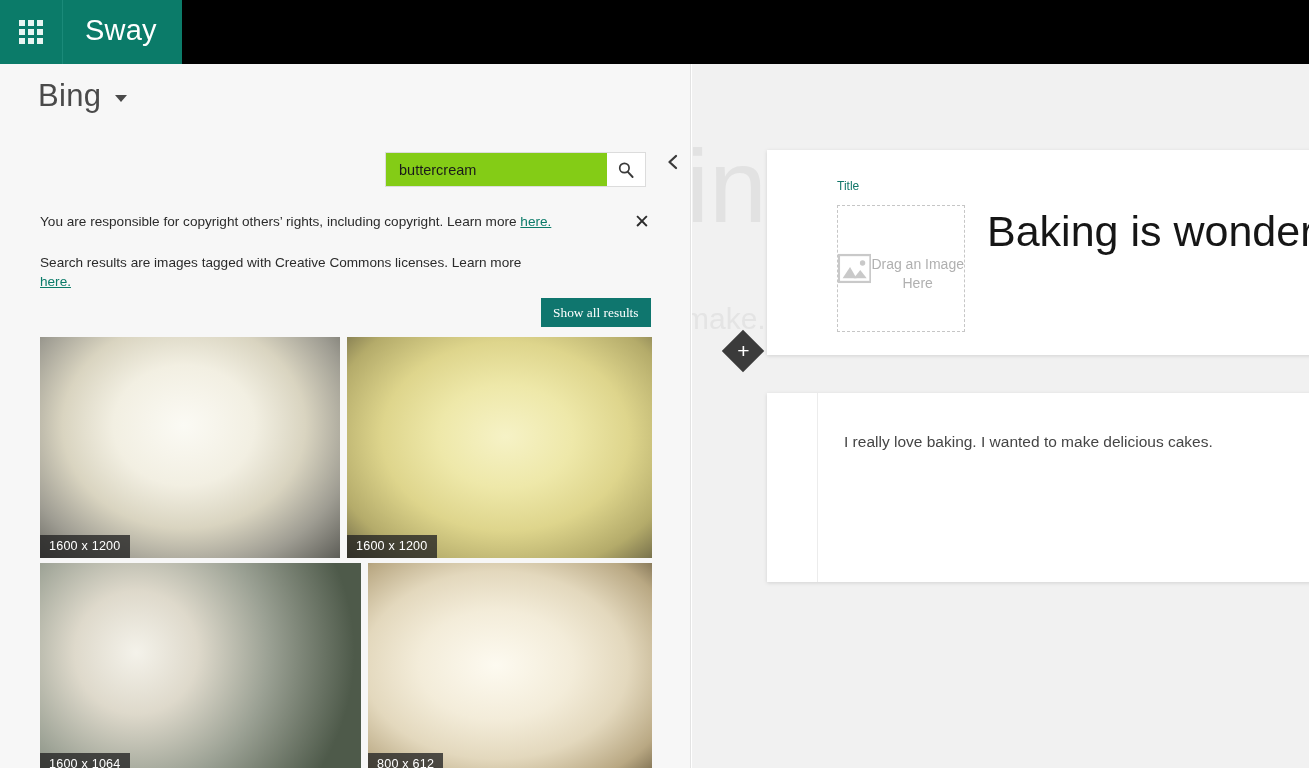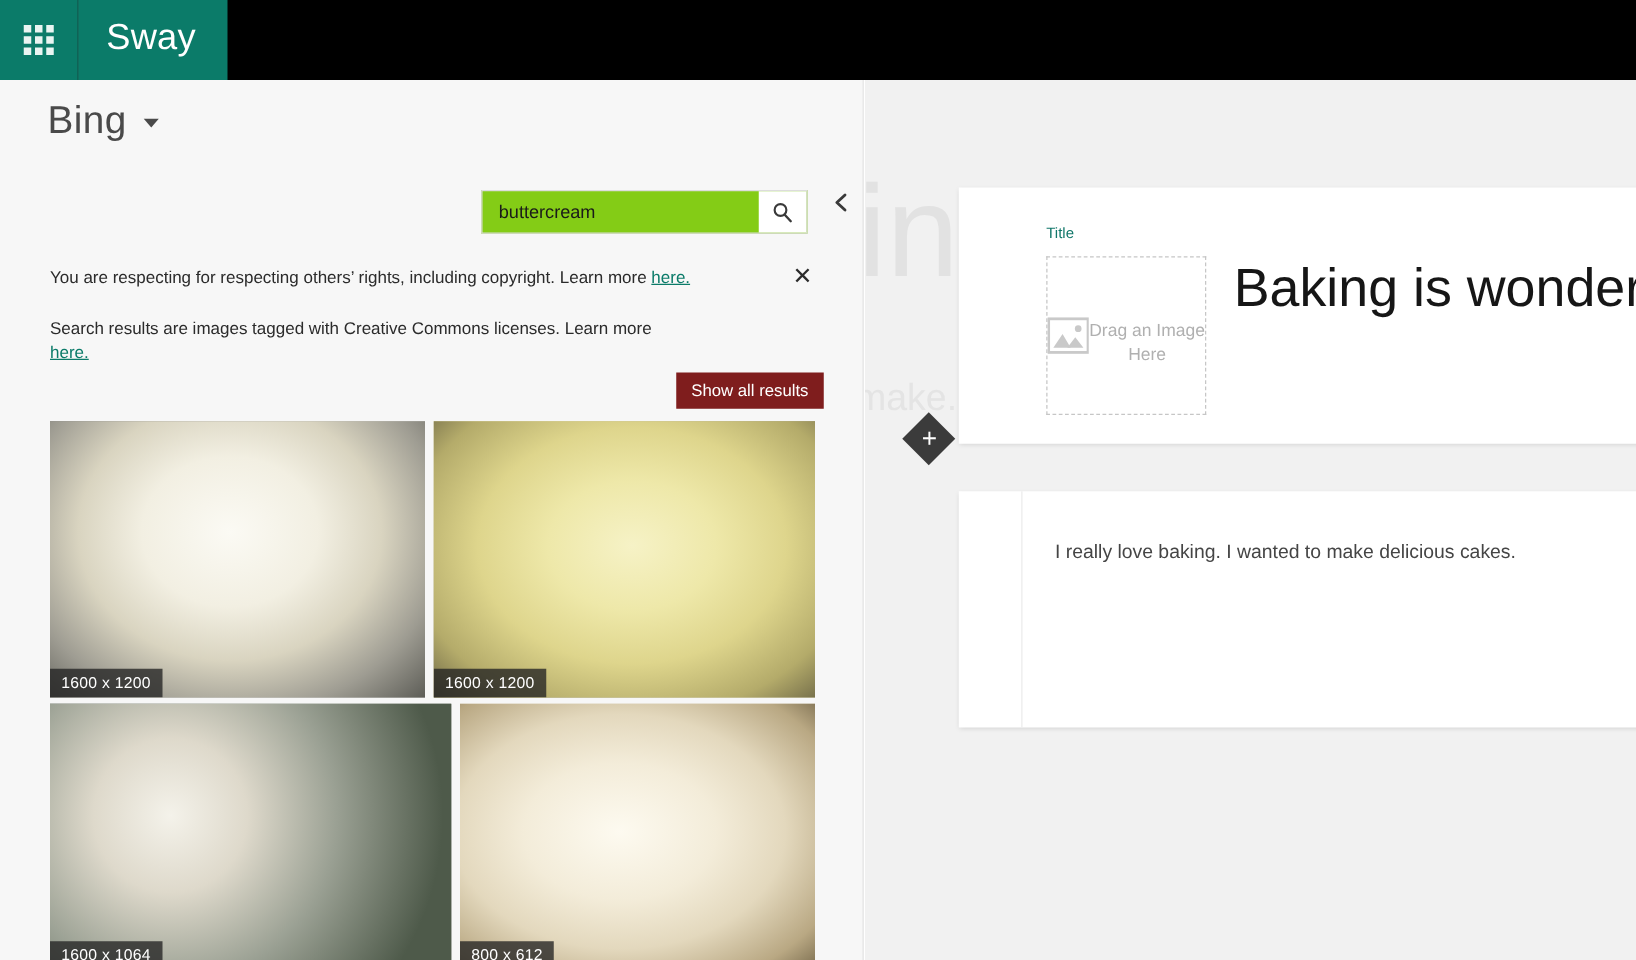--- a/index.html
+++ b/index.html
@@ -124,28 +124,28 @@
   .notice-close {
     position: absolute; left: 631px; top: 82px;
     width: 22px; height: 22px;
     display: flex; align-items: center; justify-content: center;
     font-size: 19px; color: #2b2b2b; font-weight: 300;
     cursor: pointer; line-height: 1;
   }
   .show-all-btn {
     position: absolute; left: 541px; top: 170px;
     height: 29px;
-    background: #7f1d1d;
+    background: #0f766e;
     color: #ffffff;
     font-size: 13.4px;
     display: flex; align-items: center; justify-content: center;
     padding: 0 12px;
     cursor: pointer;
     border: none;
-    font-family: Liberation Sans, sans-serif;
+    font-family: Liberation Serif, serif;
   }
 
   
   .results {
     position: absolute; left: 40px; top: 273px;
     width: 620px;
     display: flex; flex-wrap: wrap;
     gap: 5px 7px;
   }
   .thumb {
@@ -308,21 +308,21 @@
   </div>
 
   <div class="collapse-btn">
     <svg width="16" height="18" viewBox="0 0 16 18">
       <polyline points="11,3 4.5,9 11,15" fill="none" stroke="#3a3a3a" stroke-width="2.3" stroke-linecap="round" stroke-linejoin="round"></polyline>
     </svg>
   </div>
 
   <div class="notice">
     <div class="notice-row-1">
-      <span>You are respecting for respecting others’ rights, including copyright. Learn more </span><a>here.</a>
+      <span>You are responsible for copyright others’ rights, including copyright. Learn more </span><a>here.</a>
     </div>
     <div class="notice-row-2">
       <span>Search results are images tagged with Creative Commons licenses. Learn more </span><a>here.</a>
     </div>
     <div class="notice-close">✕</div>
     <button class="show-all-btn">Show all results</button>
   </div>
 
   <div class="results">
       <div class="thumb ph1" style="width: 300px; height: 221px;">

